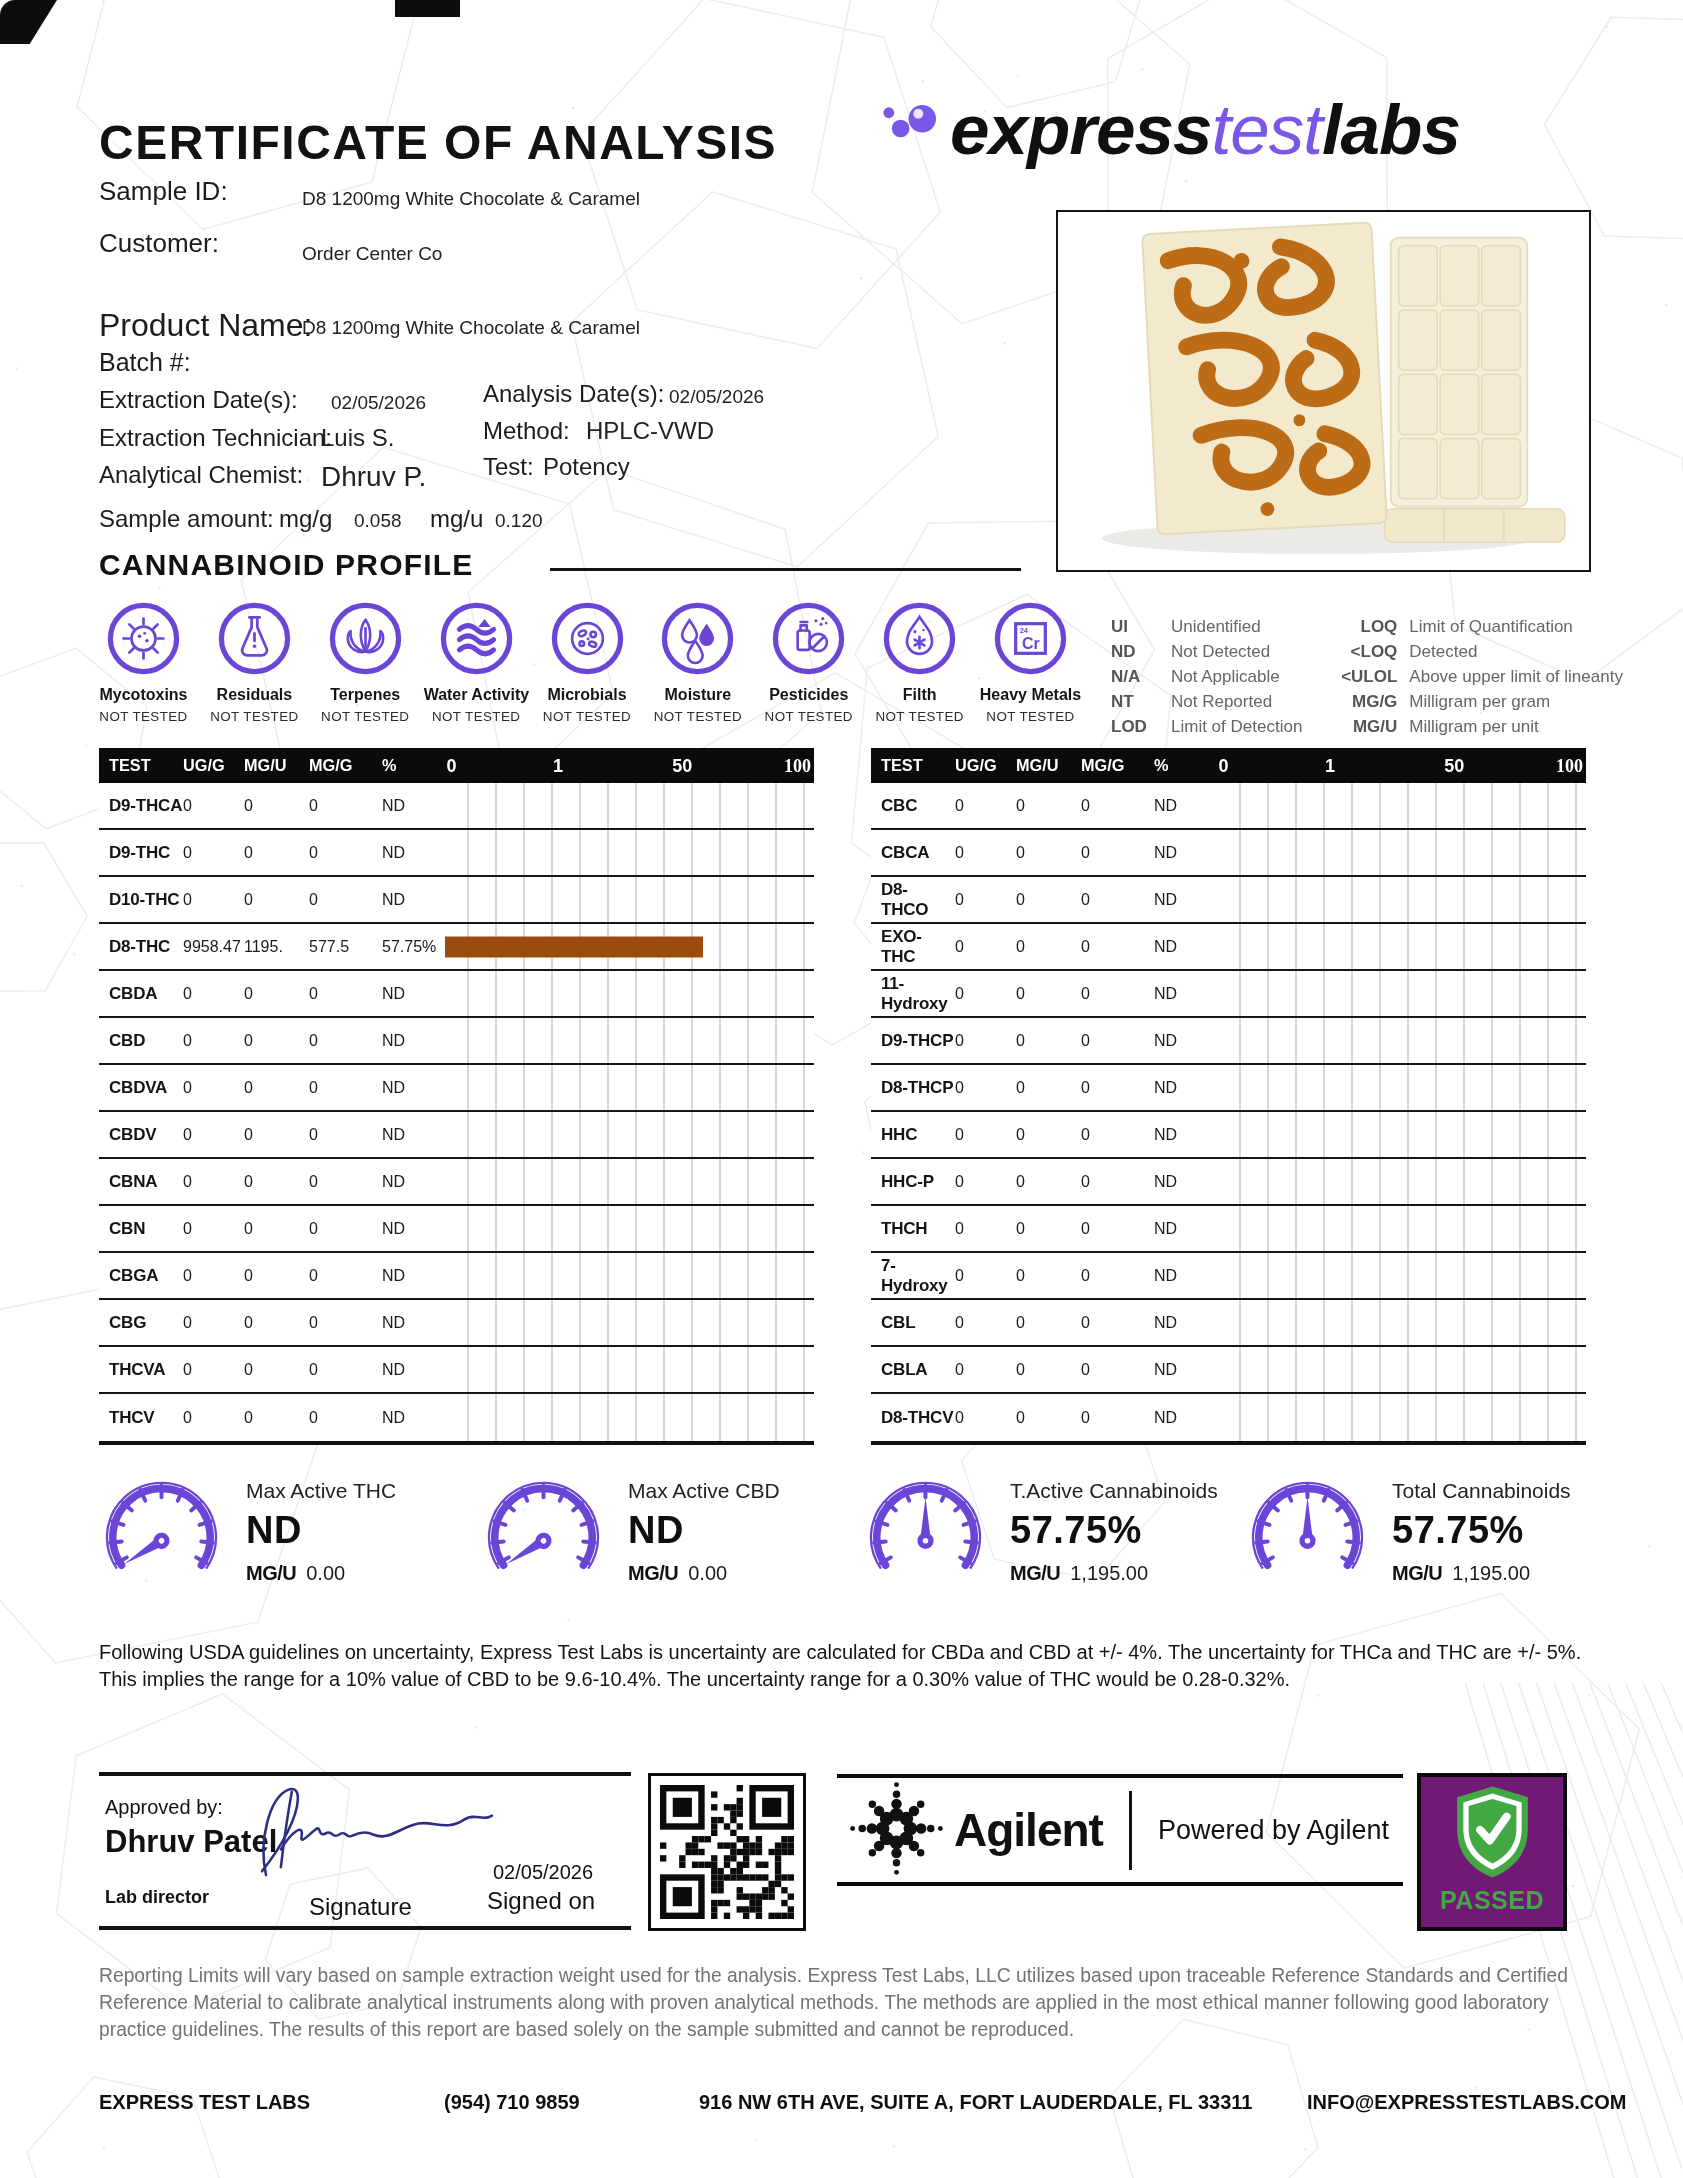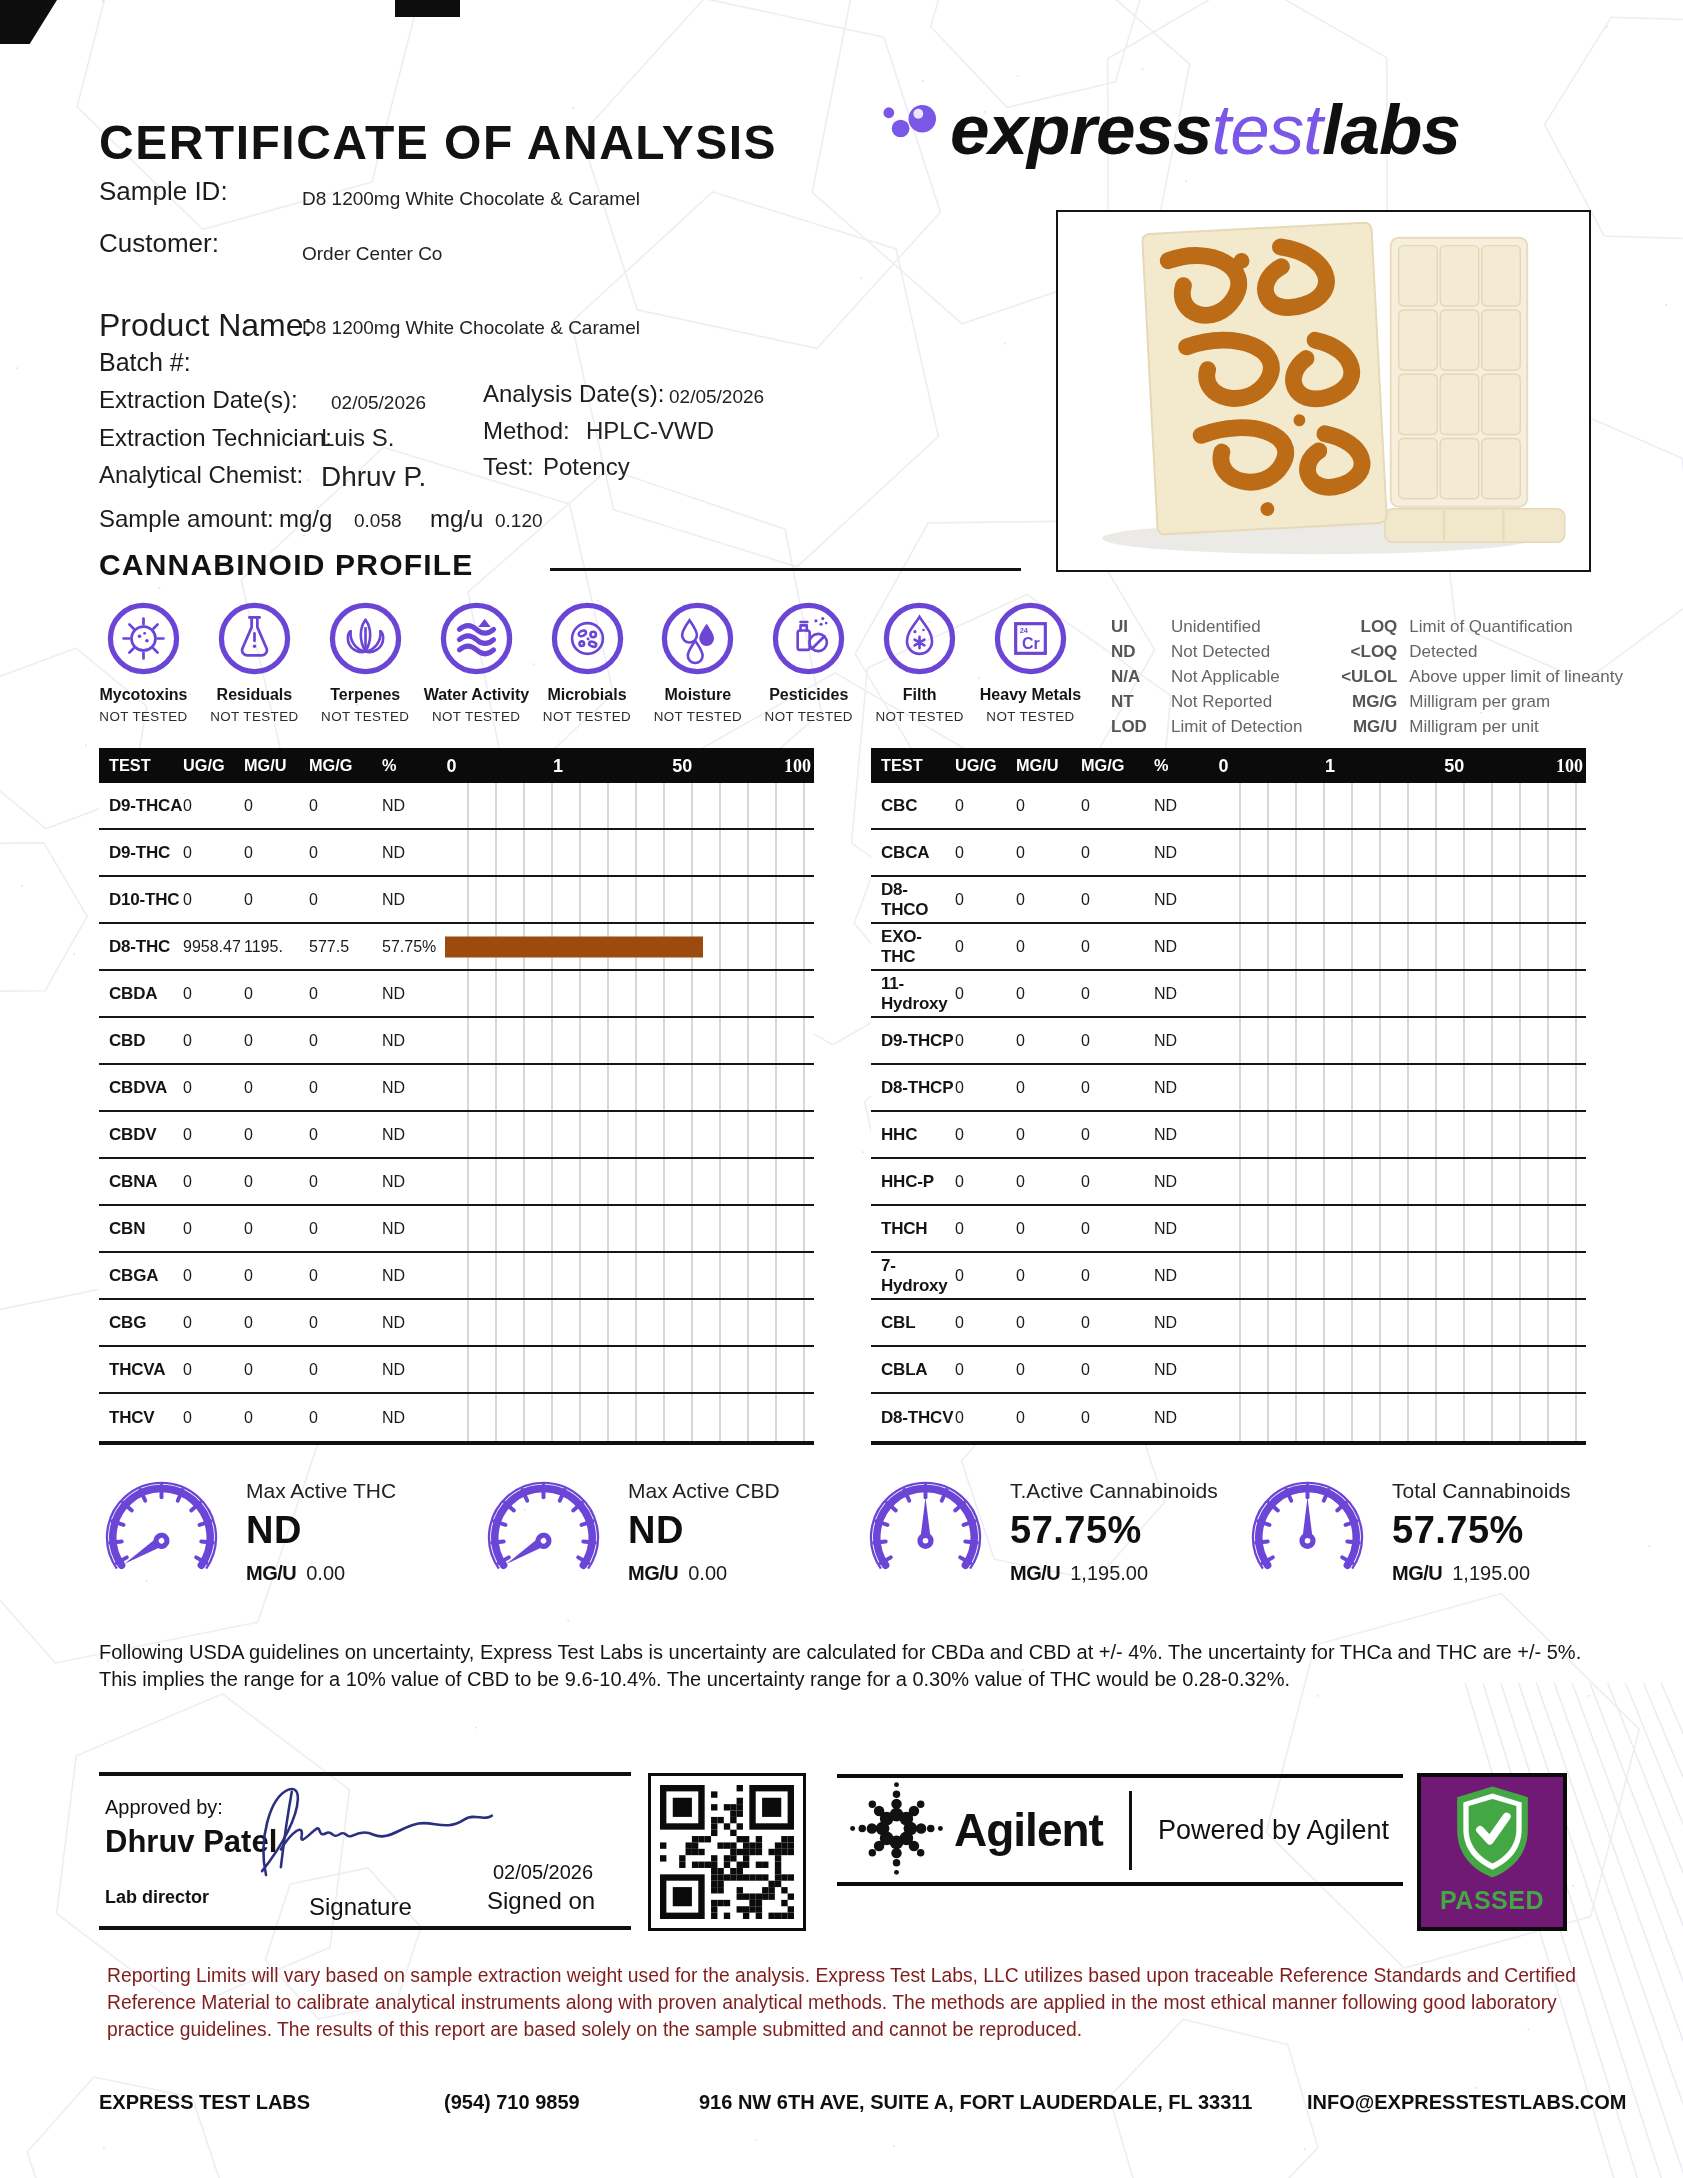--- a/index.html
+++ b/index.html
@@ -1,21 +1,21 @@
 <!DOCTYPE html>
 <html style="--accent: #6b46d6; --accent-light: #7a57e6; --bar: #9c4a0e; --green: #43a843; --ink: #2c2e80;"><head>
 <meta charset="utf-8">
 <style>
   :root{
     --accent:#6b46d6; --accent-light:#7a57e6; --bar:#9c4a0e;
     --green:#43a843; --ink:#2c2e80;
   }
   *{box-sizing:border-box; margin:0; padding:0;}
   body{background:#fff; font-family:"Liberation Sans",sans-serif; color:#111;}
-  .page{position:relative; width:1683px; height:2178px; background:#fff; overflow:hidden;}
+  .page{position:relative; width:1683px; height:2178px; background:#fff; overflow:hidden;border-radius:15px;}
   .abs{position:absolute;}
   #bg-pattern{position:absolute; left:0; top:0; z-index:0; pointer-events:none;}
   .content-layer{position:absolute; inset:0; z-index:1;}
 
   
   #corner-wedge{left:0; top:0; width:57px; height:44px; background:#0d0d0d;
     clip-path:polygon(0 0,100% 0,52% 100%,0 100%);}
   #top-bar{left:395px; top:0; width:65px; height:17px; background:#0d0d0d;}
 
   
@@ -102,21 +102,21 @@
   #gauge-0{left:103px;} #gauge-1{left:485px;} #gauge-2{left:867px;} #gauge-3{left:1249px;}
   .g-text{margin-left:26px; padding-top:2px;}
   .g-label{font-size:21px; color:#222;}
   .g-value{font-size:38px; font-weight:800; color:#0f0f0f; margin-top:6px; letter-spacing:0.5px;}
   .g-unit{margin-top:10px; font-size:20px;}
   .g-unit-label{font-weight:800; letter-spacing:-0.5px;}
   .g-unit-value{margin-left:10px; color:#1b1b1b;}
 
   
   #uncertainty-note{left:99px; top:1639px; width:1489px; font-size:20px; line-height:1.36; color:#151515;}
-  #reporting-note{left:99px; top:1962px; width:1493px; font-size:19.3px; line-height:1.4; color:#7f1d1d;margin-left:8px;}
+  #reporting-note{left:99px; top:1962px; width:1493px; font-size:19.3px; line-height:1.4; color:#737373;}
 
   
   #approval{left:99px; top:1772px; width:532px; height:158px; border-top:4px solid #111; border-bottom:4px solid #111;}
   #approval .a-label{position:absolute; left:6px; top:20px; font-size:20px;}
   #approval .a-name{position:absolute; left:6px; top:48px; font-size:31px; font-weight:800;}
   #approval .a-title{position:absolute; left:6px; top:111px; font-size:18px; font-weight:800;}
   #signature-svg{position:absolute; left:149px; top:4px;}
   #approval .a-sig-label{position:absolute; left:210px; top:117px; font-size:24px;}
   #approval .a-date{position:absolute; left:394px; top:85px; font-size:20px;}
   #approval .a-signedon{position:absolute; left:388px; top:111px; font-size:24px;}

